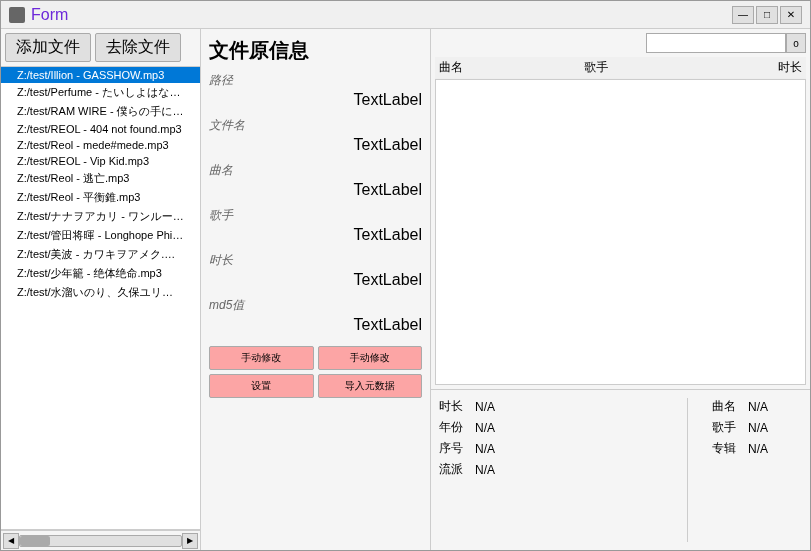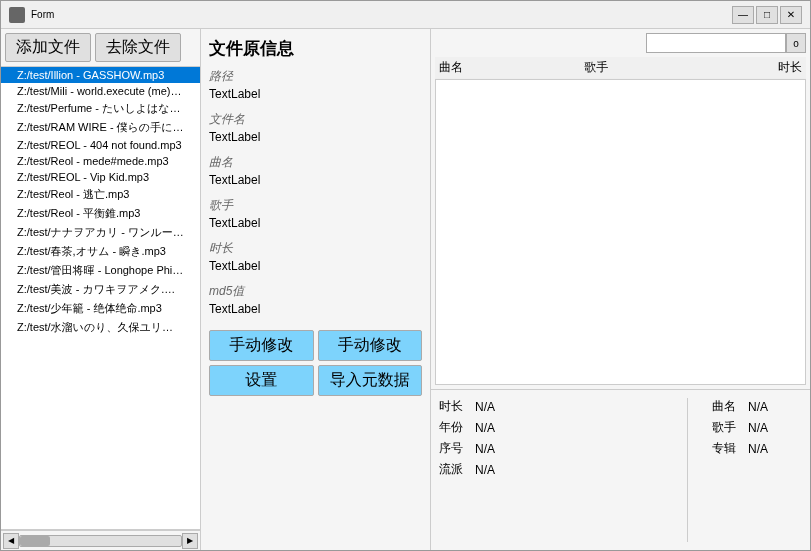--- a/index.html
+++ b/index.html
@@ -1,46 +1,46 @@
 <!DOCTYPE html>
 <html><head>
   <meta charset="utf-8">
   <style>
     * { box-sizing: border-box; margin: 0; padding: 0; font-family: "Microsoft YaHei", "SimHei", sans-serif; font-size: 12px; }
     body { background: #f0f0f0; width: 811px; height: 551px; overflow: hidden; }
     .window { width: 811px; height: 551px; background: #f0f0f0; border: 1px solid #999; display: flex; flex-direction: column; }
     .title-bar { background: #f0f0f0; border-bottom: 1px solid #ccc; height: 28px; display: flex; align-items: center; padding: 0 8px; justify-content: space-between; }
     .title-bar-left { display: flex; align-items: center; gap: 6px; }
     .title-icon { width: 16px; height: 16px; background: #666; border-radius: 2px; }
-    .title-text { font-size: 10px; color: #000000; }
+    .title-text { font-size: 16px; color: #6d28d9; }
     .title-controls { display: flex; gap: 2px; }
     .title-btn { width: 22px; height: 18px; border: 1px solid #aaa; background: #e0e0e0; cursor: pointer; font-size: 10px; display: flex; align-items: center; justify-content: center; }
 
     .content { display: flex; flex: 1; overflow: hidden; }
 
     
     .left-panel { width: 200px; display: flex; flex-direction: column; border-right: 1px solid #ccc; background: #f5f5f5; }
     .toolbar { display: flex; padding: 4px; gap: 4px; border-bottom: 1px solid #ccc; }
     .btn { border: 1px solid #aaa; background: #e0e0e0; padding: 3px 10px; cursor: pointer; font-size: 16px; border-radius: 2px; }
     .file-list { flex: 1; overflow-y: auto; background: white; border-bottom: 1px solid #ccc; }
     .file-item { padding: 2px 16px; cursor: pointer; white-space: nowrap; overflow: hidden; text-overflow: ellipsis; font-size: 11px; color: #000; }
     .file-item.selected { background: #0078d7; color: white; }
     .scrollbar-area { height: 20px; border-top: 1px solid #ccc; display: flex; align-items: center; padding: 0 2px; }
     .scrollbar-track { flex: 1; height: 12px; background: #e0e0e0; border: 1px solid #aaa; border-radius: 2px; position: relative; }
     .scrollbar-thumb { width: 30px; height: 10px; background: #aaa; border-radius: 2px; position: absolute; left: 0; }
     .scroll-arrow { width: 16px; height: 16px; background: #e0e0e0; border: 1px solid #aaa; display: flex; align-items: center; justify-content: center; cursor: pointer; font-size: 8px; }
 
     
     .middle-panel { width: 230px; border-right: 1px solid #ccc; padding: 8px; background: #f5f5f5; overflow-y: auto; }
-    .section-title { font-size: 17px; font-weight: bold; color: #000; margin-bottom: 4px; }
+    .section-title { font-size: 20px; font-weight: bold; color: #000; margin-bottom: 4px; }
     .section-label { font-size: 12px; color: #666; margin-bottom: 2px; margin-top: 8px; font-style: italic; }
-    .text-label { font-size: 12px; color: #000; margin-bottom: 4px; min-height: 16px; }
+    .text-label { font-size: 16px; color: #000; margin-bottom: 4px; min-height: 16px; text-align: right; }
     .middle-actions { display: flex; flex-direction: column; gap: 4px; margin-top: 12px; }
     .action-row { display: flex; gap: 4px; }
-    .action-btn { flex: 1; border: 1px solid #aaa; background: #7dd3fc; padding: 4px 6px; cursor: pointer; font-size: 16px; border-radius: 2px; text-align: center; }
+    .action-btn { flex: 1; border: 1px solid #aaa; background: #fca5a5; padding: 4px 6px; cursor: pointer; font-size: 10px; border-radius: 2px; text-align: center; }
 
     
     .right-panel { flex: 1; display: flex; flex-direction: column; background: #f5f5f5; }
     .right-top { flex: 1; border-bottom: 1px solid #ccc; display: flex; flex-direction: column; padding: 4px; }
     .col-header { font-size: 12px; color: #000; }
     .col-title { flex: 2; }
     .col-artist { flex: 2; }
     .col-duration { flex: 1; text-align: right; }
     .search-area { display: flex; justify-content: flex-end; margin-bottom: 4px; }
     .search-input { width: 140px; height: 20px; border: 1px solid #aaa; padding: 0 4px; font-size: 12px; }
@@ -78,30 +78,28 @@
 
   <div class="content">
 
     <div class="left-panel">
       <div class="toolbar">
         <button class="btn">添加文件</button>
         <button class="btn">去除文件</button>
       </div>
       <div class="file-list" id="file-list">
           <div class="file-item selected">Z:/test/Illion - GASSHOW.mp3</div>
-          <div class="file-item">Z:/test/Mili - world.execute (me) ;.mp3</div>
           <div class="file-item">Z:/test/Perfume - たいしよはない.m</div>
           <div class="file-item">Z:/test/RAM WIRE - 僕らの手には何</div>
           <div class="file-item">Z:/test/REOL - 404 not found.mp3</div>
           <div class="file-item">Z:/test/Reol - mede#mede.mp3</div>
           <div class="file-item">Z:/test/REOL - Vip Kid.mp3</div>
           <div class="file-item">Z:/test/Reol - 逃亡.mp3</div>
           <div class="file-item">Z:/test/Reol - 平衡錐.mp3</div>
           <div class="file-item">Z:/test/ナナヲアカリ - ワンルームシ</div>
-          <div class="file-item">Z:/test/春茶,オサム - 瞬き.mp3</div>
           <div class="file-item">Z:/test/管田将暉 - Longhope Philia.m</div>
           <div class="file-item">Z:/test/美波 - カワキヲアメク.mp3</div>
           <div class="file-item">Z:/test/少年籠 - 绝体绝命.mp3</div>
           <div class="file-item">Z:/test/水溜いのり、久保ユリカ - Mx</div>
         </div>
       <div class="scrollbar-area">
         <div class="scroll-arrow">◀</div>
         <div class="scrollbar-track">
           <div class="scrollbar-thumb"></div>
         </div>

